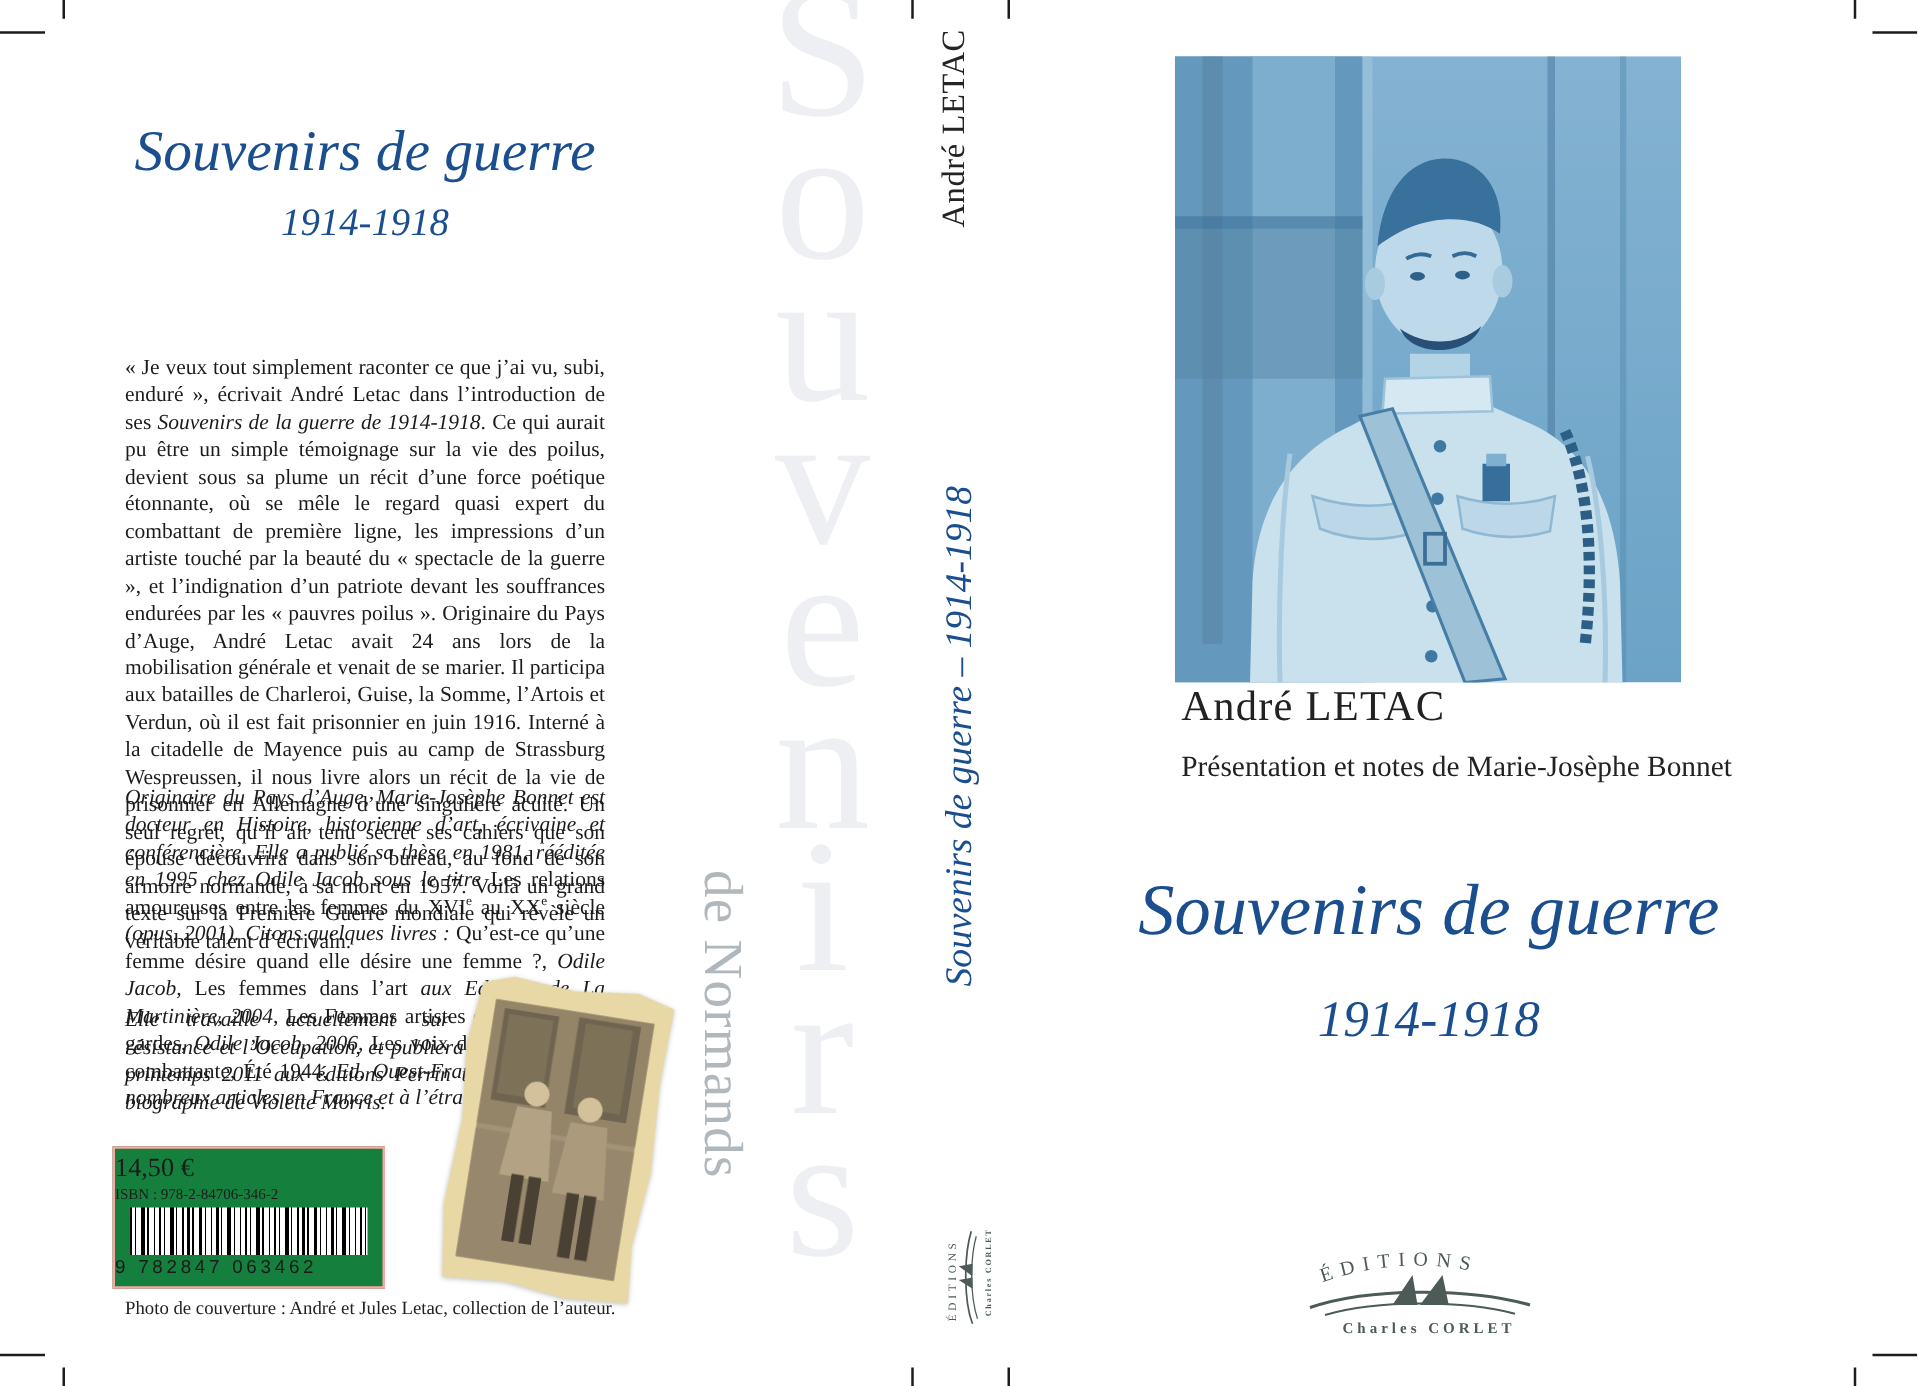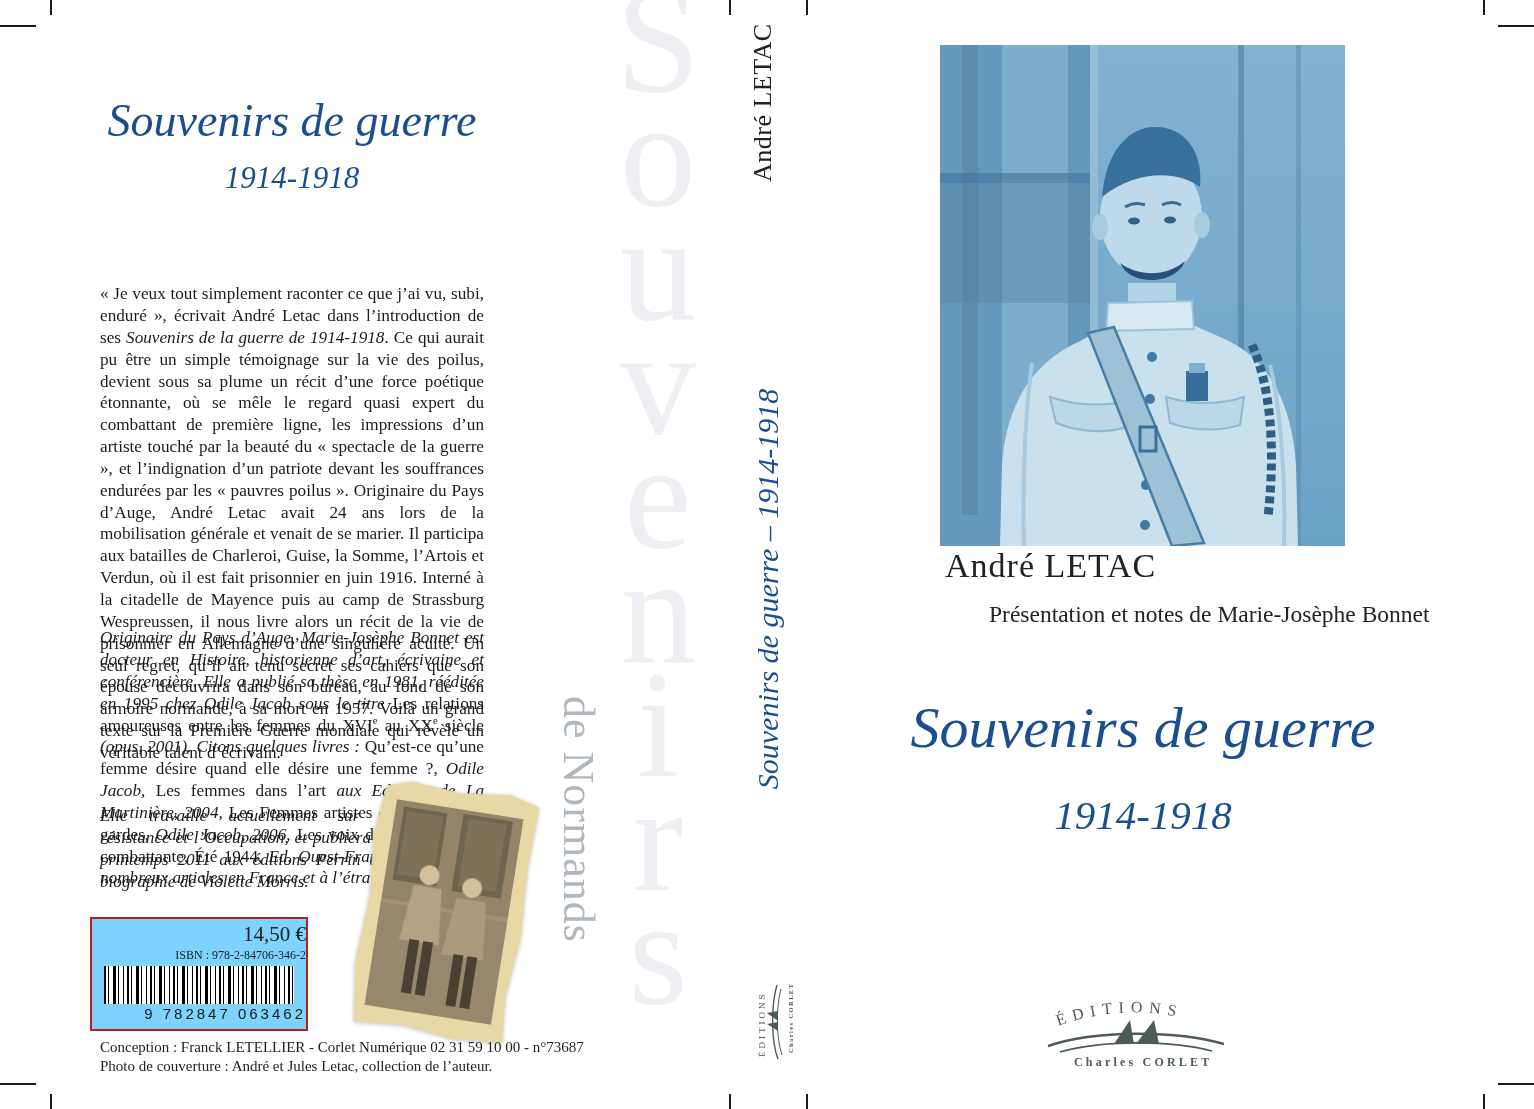--- a/index.html
+++ b/index.html
@@ -14,22 +14,22 @@
   .bc-subtitle{left:100px;top:160px;width:384px;text-align:center;font-style:italic;
             font-size:31px;color:#1a4e8e;}
   .bc-blurb{left:100px;top:266px;width:384px;text-align:justify;
             font-size:17.2px;line-height:21.85px;}
   .bc-bio{left:100px;top:610px;width:384px;text-align:justify;font-style:italic;
             font-size:17.2px;line-height:21.85px;}
   .bc-bio2{left:100px;top:788px;width:294px;text-align:justify;font-style:italic;
             font-size:17.2px;line-height:21.85px;}
   .rm{font-style:normal;}
   sup{font-size:62%;line-height:0;}
-  .price-box{left:90px;top:917px;width:214px;height:110px;border:2px solid #b91c1c;
-             background:#7dd3fc;text-align:right;}
+  .price-box{left:90px;top:917px;width:214px;height:110px;border:2px solid #fca5a5;
+             background:#15803d;text-align:left;}
   .price{font-size:21px;margin-top:3px;}
   .isbn{font-size:12px;margin-top:1px;}
   .bars{height:38px;margin:3px 12px 0;background:
       repeating-linear-gradient(90deg,#000 0 2px,#fff 2px 4px,#000 4px 5px,#fff 5px 9px,
       #000 9px 12px,#fff 12px 14px,#000 14px 15px,#fff 15px 19px,#000 19px 20px,#fff 20px 23px);}
   .ean{font-family:Liberation Sans, sans-serif;font-size:15px;letter-spacing:3px;margin-top:1px;}
   .credits{left:100px;top:1038px;width:500px;font-size:15px;line-height:19px;color:#222;}
   
   .ghost{left:578px;top:-16px;width:160px;text-align:center;
          font-size:152px;line-height:114px;color:#edeff2;}
@@ -39,21 +39,21 @@
          font-size:44px;letter-spacing:1px;color:#b0b7bd;white-space:nowrap;}
   
   .rotm90{transform:rotate(-90deg);transform-origin:top left;}
   .spine-author{left:748px;top:182px;width:108px;height:32px;font-size:26px;
          letter-spacing:.5px;color:#232323;text-align:center;white-space:nowrap;}
   .spine-title{left:751px;top:794px;width:410px;height:38px;font-style:italic;
          font-size:30px;color:#1a4e8e;text-align:center;white-space:nowrap;}
   .spine-logo{left:751px;top:1063px;width:80px;height:48px;}
   
   .fc-author{left:945px;top:547px;font-size:34px;letter-spacing:1px;color:#222;}
-  .fc-pres{left:945px;top:601px;font-size:23.5px;color:#222;margin-left:44px;}
+  .fc-pres{left:945px;top:601px;font-size:23.5px;color:#222;}
   .fc-title{left:806px;top:694px;width:674px;text-align:center;font-style:italic;
          font-size:58px;color:#1a4e8e;}
   .fc-subtitle{left:806px;top:791px;width:674px;text-align:center;font-style:italic;
          font-size:41px;color:#1a4e8e;}
   .photo-main{left:940px;top:45px;width:405px;height:501px;}
   .photo-old{left:362px;top:786px;width:164px;height:252px;transform:rotate(9deg);
          transform-origin:center;filter:drop-shadow(0 1px 2px rgba(0,0,0,.25));}
   .fc-logo{left:1040px;top:984px;width:190px;height:86px;}
   .logo-text{fill:#4d5b58;font-family:"Liberation Serif",serif;}
 </style>
@@ -119,21 +119,20 @@
   </div>
 
   <div class="abs price-box">
     <div class="price">14,50 €</div>
     <div class="isbn">ISBN : 978-2-84706-346-2</div>
     <div class="bars"></div>
     <div class="ean">9 782847 063462</div>
   </div>
 
   <div class="abs credits">
-    <div>Conception : Franck LETELLIER - Corlet Numérique 02 31 59 10 00 - n°73687</div>
     <div>Photo de couverture : André et Jules Letac, collection de l’auteur.</div>
   </div>
 
   <div class="abs rotm90 spine-author">André LETAC</div>
   <div class="abs rotm90 spine-title">Souvenirs de guerre – 1914-1918</div>
   <div class="abs rotm90 spine-logo">
     <svg width="80" height="48" viewBox="0 0 80 48">
       <text x="6" y="14" class="logo-text" font-size="9" letter-spacing="3">ÉDITIONS</text>
       <path d="M4,27 C22,20 58,20 78,26" stroke="#4d5b58" stroke-width="1.4" fill="none"></path>
       <path d="M8,31 C26,25 56,25 74,30" stroke="#4d5b58" stroke-width="1" fill="none"></path>

